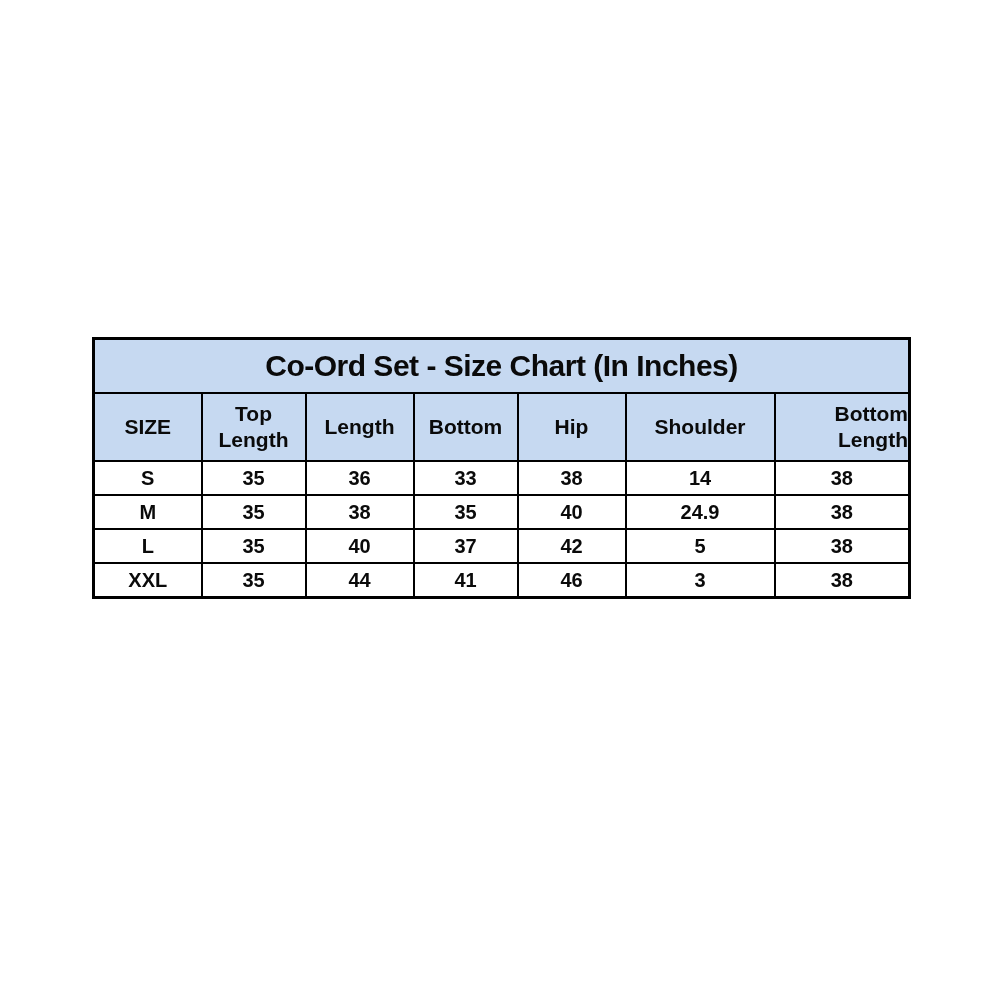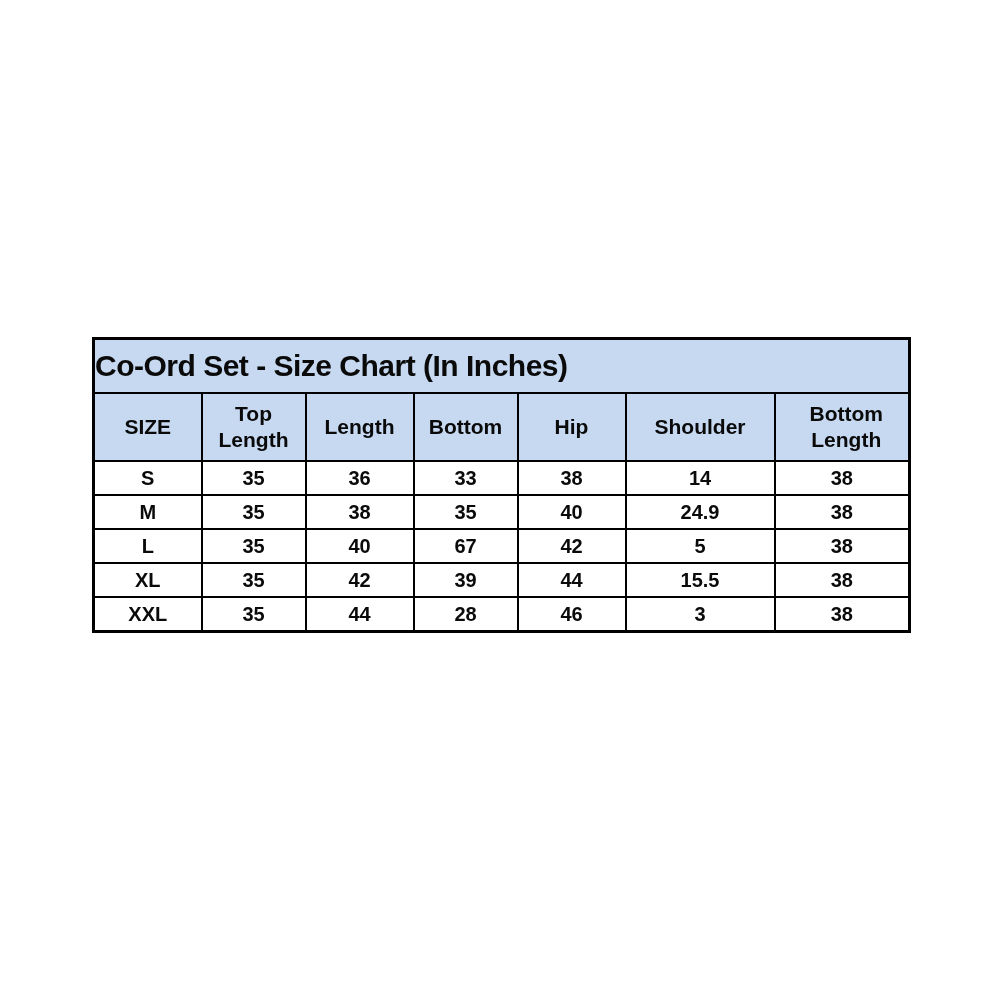--- a/index.html
+++ b/index.html
@@ -28,34 +28,35 @@
   table.size-chart th {
     border: 2px solid #000000;
     padding: 0;
     overflow: hidden;
   }
   .title-cell {
     background: #c6d9f1;
     height: 52px;
     font-size: 30px;
     font-weight: bold;
+    text-align: center;
     vertical-align: middle;
     letter-spacing: -0.5px;
   }
   .head-cell {
     background: #c6d9f1;
     height: 66px;
     font-size: 21px;
     font-weight: bold;
     text-align: center;
     vertical-align: middle;
     line-height: 1.25;
   }
   .head-cell.align-left {
-    text-align: center;
+    text-align: right;
     padding-left: 9px;
   }
   .data-cell {
     background: #ffffff;
     height: 32px;
     font-size: 20px;
     font-weight: bold;
     text-align: center;
     vertical-align: middle;
   }
@@ -102,38 +103,29 @@
         <td class="data-cell">38</td>
         <td class="data-cell">35</td>
         <td class="data-cell">40</td>
         <td class="data-cell">24.9</td>
         <td class="data-cell">38</td>
       </tr>
       <tr>
         <td class="data-cell">L</td>
         <td class="data-cell">35</td>
         <td class="data-cell">40</td>
-        <td class="data-cell">67</td>
+        <td class="data-cell">37</td>
         <td class="data-cell">42</td>
         <td class="data-cell">5</td>
-        <td class="data-cell">38</td>
-      </tr>
-      <tr>
-        <td class="data-cell">XL</td>
-        <td class="data-cell">35</td>
-        <td class="data-cell">42</td>
-        <td class="data-cell">39</td>
-        <td class="data-cell">44</td>
-        <td class="data-cell">15.5</td>
         <td class="data-cell">38</td>
       </tr>
       <tr>
         <td class="data-cell">XXL</td>
         <td class="data-cell">35</td>
         <td class="data-cell">44</td>
-        <td class="data-cell">28</td>
+        <td class="data-cell">41</td>
         <td class="data-cell">46</td>
         <td class="data-cell">3</td>
         <td class="data-cell">38</td>
       </tr>
     </tbody>
   </table>
 </div>
 
 </body></html>

